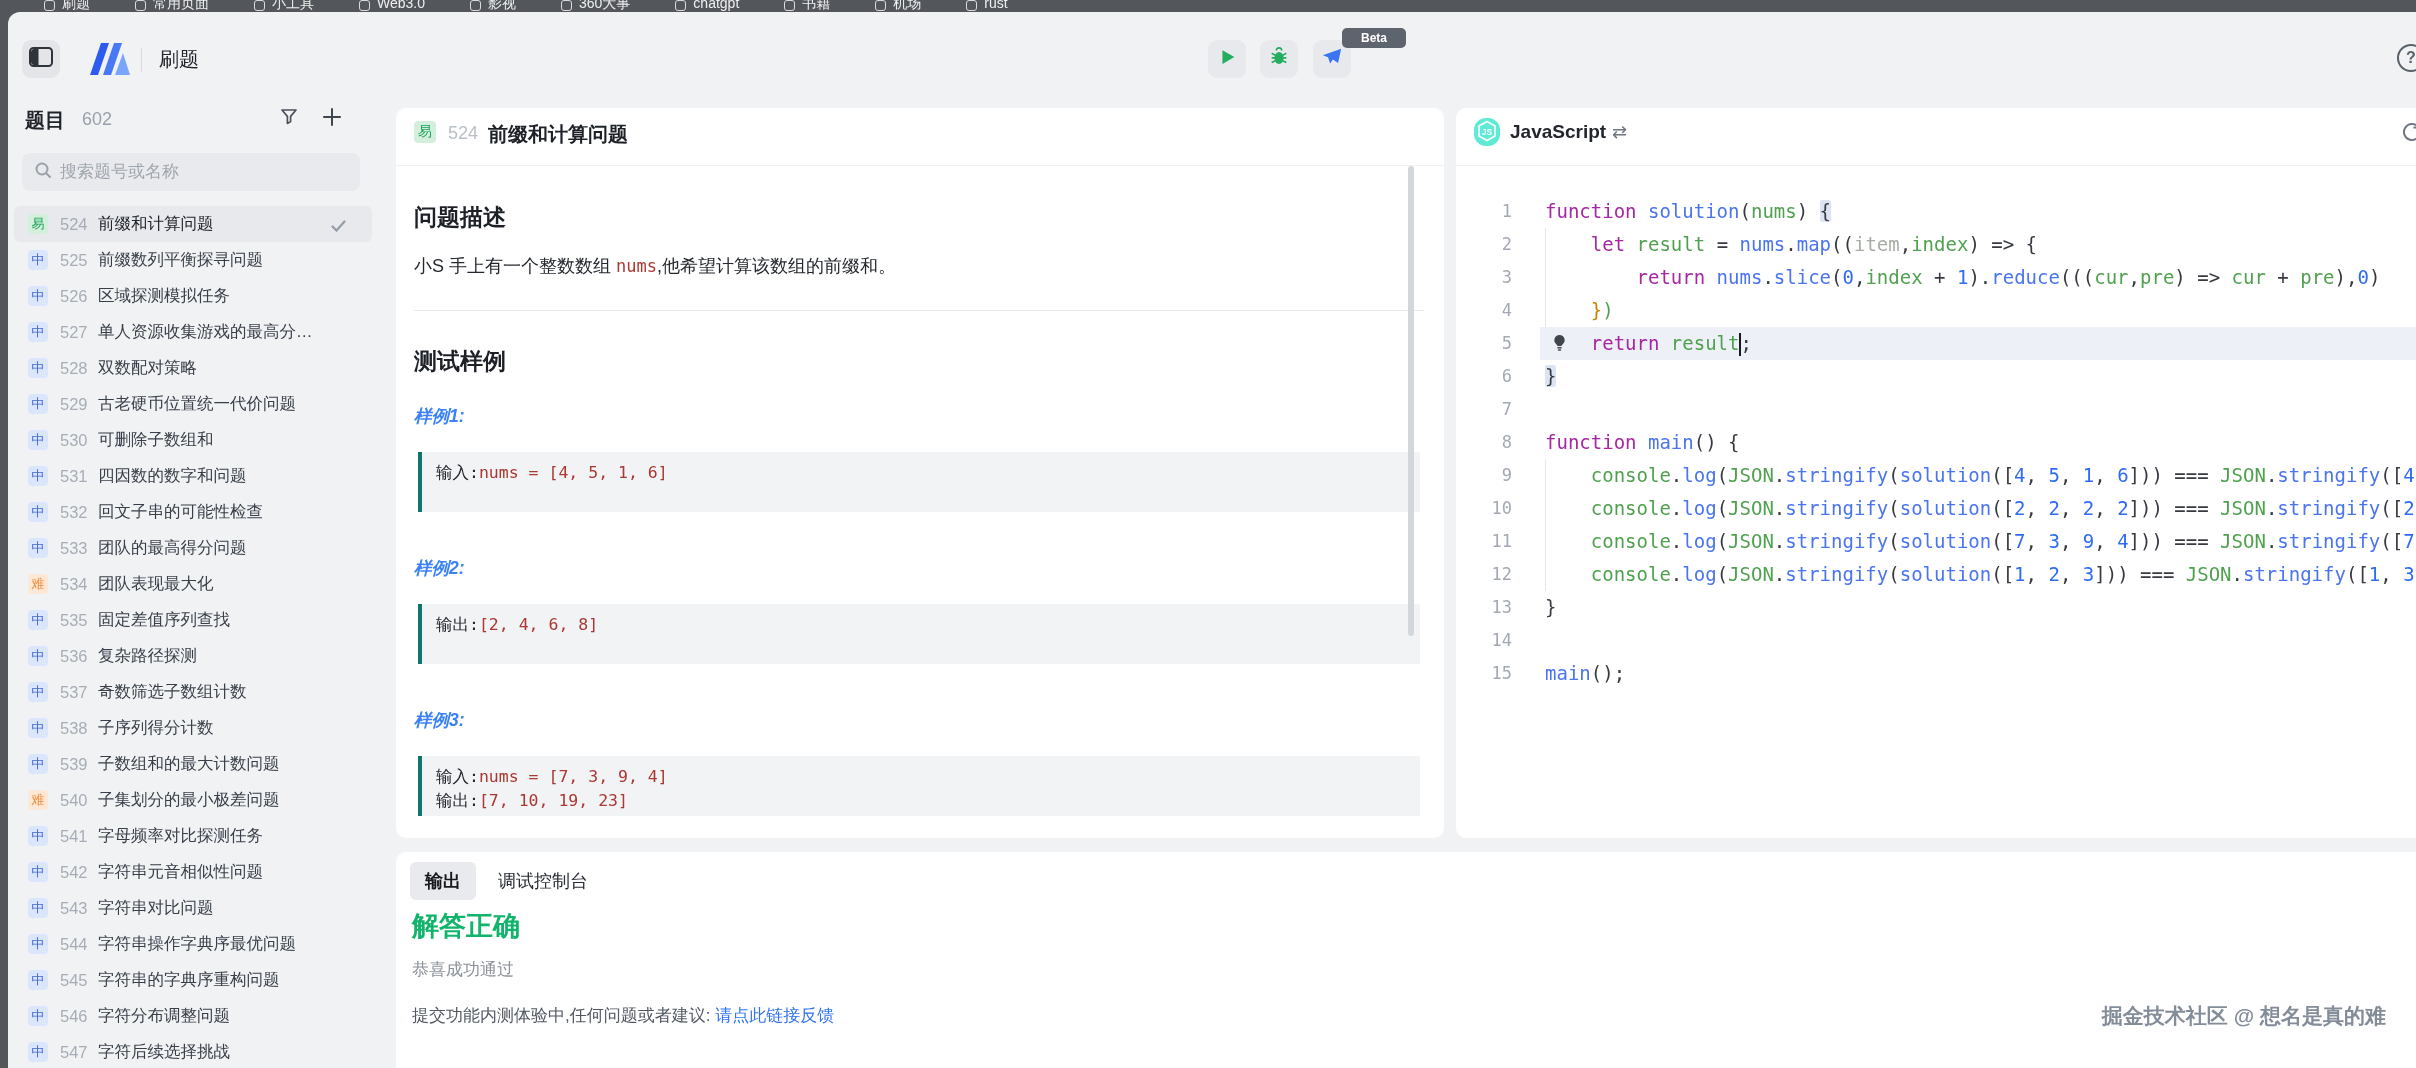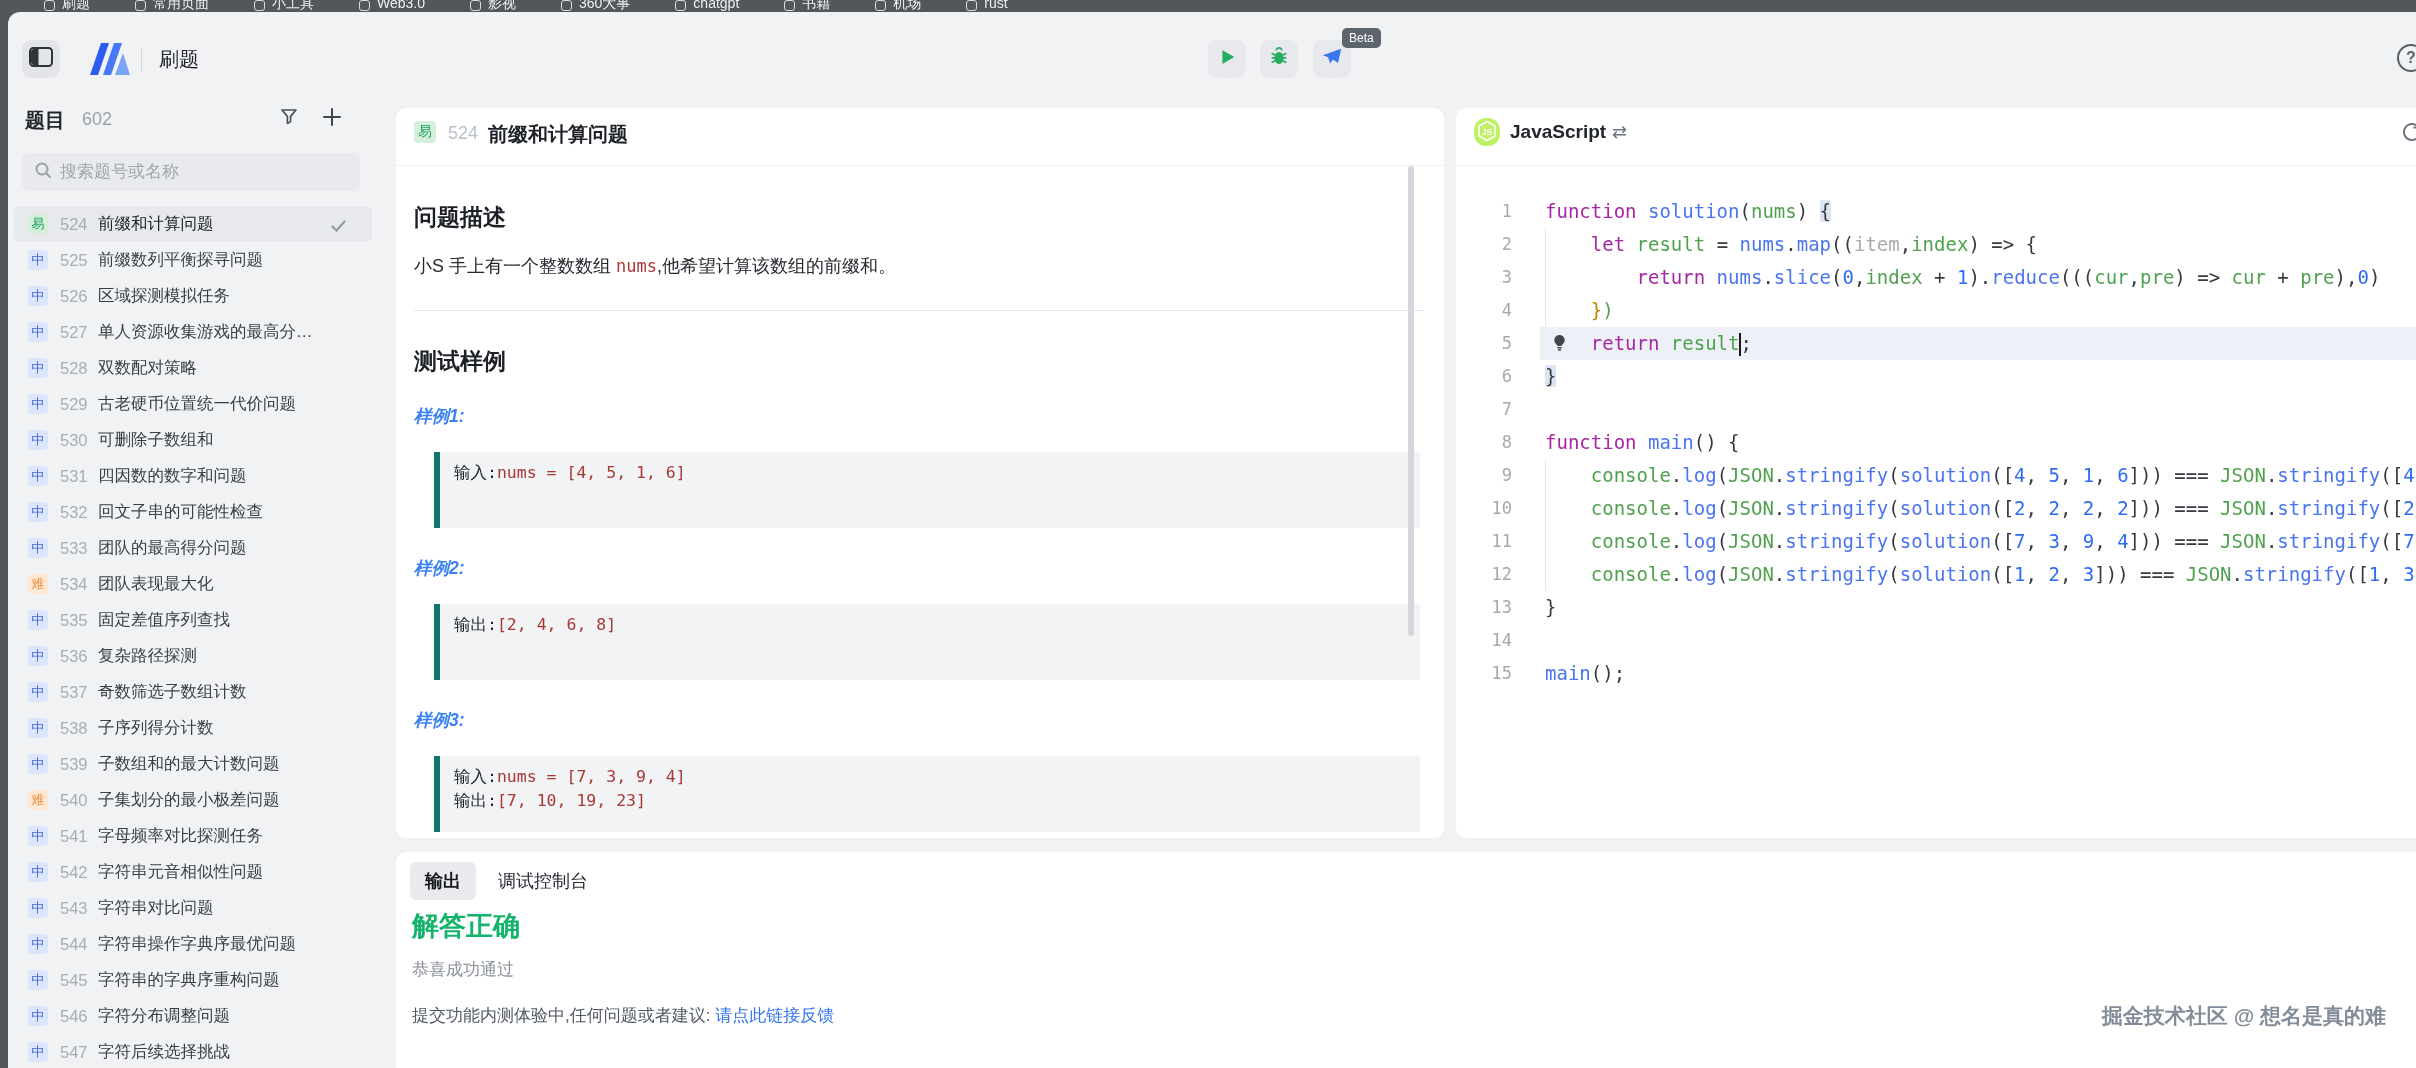--- a/index.html
+++ b/index.html
@@ -17,21 +17,21 @@
 
   
   .hbtn { position:absolute; width:38px; height:38px; border-radius:9px; background:#e7e9ed; display:flex; align-items:center; justify-content:center; cursor:pointer; }
   .toggle-btn { left:14px; top:28px; background:#e3e5e9; }
   .logo { position:absolute; left:80px; top:30px; width:42px; height:34px; }
   .hdr-divider { position:absolute; left:133px; top:36px; width:1px; height:24px; background:#d8dadd; }
   .app-name { position:absolute; left:151px; top:34px; font-size:20px; color:#21242a; }
   .btn-run { left:1200px; top:28px; }
   .btn-bug { left:1252px; top:28px; }
   .btn-send { left:1305px; top:28px; }
-  .beta-badge { position:absolute; left:1334px; top:16px; background:#5e646d; color:#fff; font-size:12px; line-height:12px; padding:4px 7px; border-radius:5px; z-index:3; }
+  .beta-badge { position:absolute; left:1334px; top:16px; background:#5e646d; color:#fff; font-size:12px; line-height:12px; padding:4px 19px; border-radius:5px; z-index:3;font-weight:bold; }
   .help-circle { position:absolute; left:2389px; top:32px; width:28px; height:28px; border:2px solid #596169; border-radius:50%; color:#596169; font-size:16px; font-weight:bold; display:flex; align-items:center; justify-content:center; }
 
   
   .sb-title { position:absolute; left:17px; top:95px; font-size:20px; font-weight:bold; color:#21242a; }
   .sb-count { position:absolute; left:74px; top:97px; font-size:18px; color:#99a1ab; }
   .sb-filter { position:absolute; left:272px; top:96px; cursor:pointer; }
   .sb-plus  { position:absolute; left:313px; top:94px; cursor:pointer; }
   .sb-search { position:absolute; left:14px; top:141px; width:338px; height:38px; background:#e8eaee; border-radius:8px; display:flex; align-items:center; padding-left:12px; gap:8px; }
   .sb-search input { border:none; outline:none; background:transparent; font-size:17px; color:#333; width:260px; font-family:inherit; }
   .sb-search input::placeholder { color:#a0a6ad; }
@@ -56,28 +56,28 @@
   
   .p-head { position:absolute; left:0; top:0; right:0; height:58px; border-bottom:1px solid #eef0f3; }
   .p-badge { position:absolute; left:18px; top:13px; width:22px; height:22px; border-radius:4px; background:#d4f0dc; color:#1ba05a; font-size:14px; display:flex; align-items:center; justify-content:center; }
   .p-id { position:absolute; left:52px; top:15px; font-size:18px; color:#b9bfc8; }
   .p-title { position:absolute; left:92px; top:13px; font-size:20px; font-weight:bold; color:#1d2127; }
   .p-h2 { position:absolute; left:18px; font-size:23px; font-weight:bold; color:#1d2127; }
   .p-para { position:absolute; left:18px; top:146px; font-size:18px; color:#24282e; }
   .p-para code { font-family:"DejaVu Sans Mono","Liberation Mono",monospace; color:#ab3832; font-size:17px; }
   .p-hr { position:absolute; left:18px; right:20px; top:202px; height:1px; background:#e8eaed; }
   .sample-label { position:absolute; left:18px; font-size:17.5px; font-weight:bold; font-style:italic; color:#3b82f6; }
-  .sample-block { position:absolute; left:22px; right:24px; height:76px; background:#f1f3f5; border-left:6px solid #0f766e; padding:9px 14px;margin-left:16px; }
+  .sample-block { position:absolute; left:22px; right:24px; height:60px; background:#f1f3f5; border-left:4px solid #0f766e; padding:9px 14px; }
   .sample-line { font-family:"DejaVu Sans Mono","Liberation Mono",monospace; font-size:16.5px; line-height:24px; color:#22262c; white-space:pre; }
   .sample-line .val { color:#ab3832; }
   .p-scroll { position:absolute; left:1012px; top:58px; width:6px; height:470px; border-radius:3px; background:#d3d6db; }
 
   
   .e-head { position:absolute; left:0; top:0; right:0; height:58px; border-bottom:1px solid #eef0f3; }
-  .js-icon { position:absolute; left:18px; top:10px; width:26px; height:28px; border-radius:12px; background:#bef264; }
+  .js-icon { position:absolute; left:18px; top:10px; width:26px; height:28px; border-radius:12px; background:#5eead4; }
   .e-lang { position:absolute; left:54px; top:13px; font-size:19px; font-weight:bold; color:#22262c; }
   .e-swap { position:absolute; left:156px; top:13px; font-size:18px; color:#6e7681; cursor:pointer; }
   .e-refresh { position:absolute; left:944px; top:12px; cursor:pointer; }
   .code-area { position:absolute; left:0; top:66px; right:0; bottom:0; }
   .cl { position:absolute; left:0; right:0; height:33px; }
   .cl.active { background:linear-gradient(to right, transparent 84px, #edf1f7 84px); }
   .cl .ln { position:absolute; left:0; top:0; width:56px; text-align:right; font-family:"DejaVu Sans Mono","Liberation Mono",monospace; font-size:17px; line-height:33px; color:#a3a9b2; }
   .cl .bulb { position:absolute; left:96px; top:7px; }
   .cl .ct { position:absolute; left:89px; top:0; white-space:pre; font-family:"DejaVu Sans Mono","Liberation Mono",monospace; font-size:19px; line-height:33px; }
   .tk-k { color:#a626a4; } .tk-f { color:#4a74f0; } .tk-v { color:#50a14f; }

